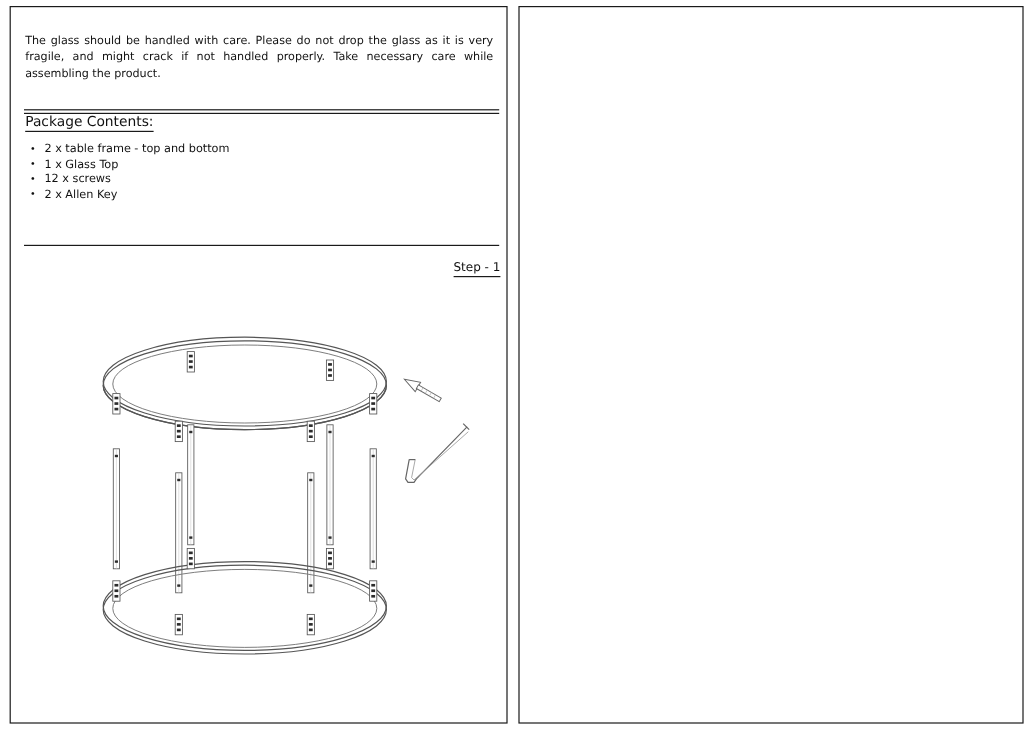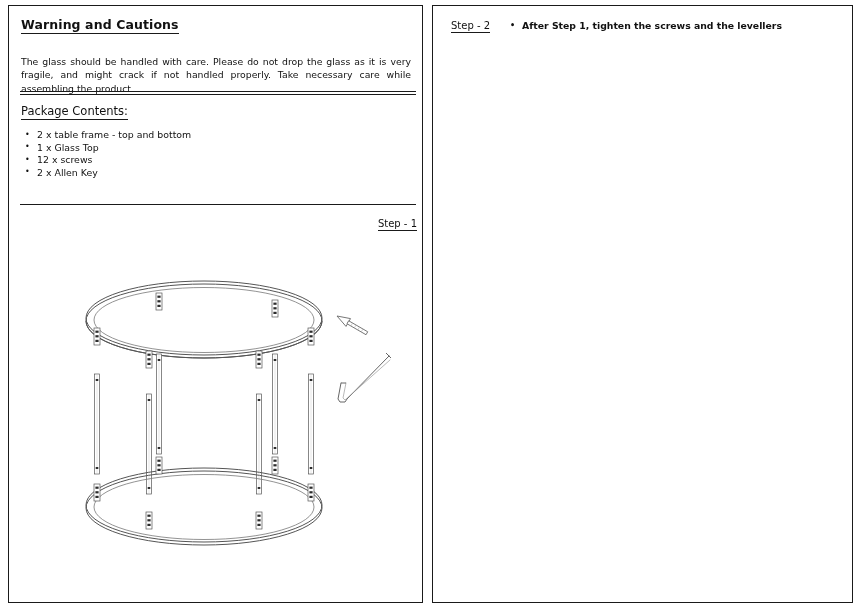--- a/index.html
+++ b/index.html
@@ -34,21 +34,21 @@
   p.warn-text{
     font-size:9.3px;line-height:13.4px;margin:14px 0 0 0;
     text-align:justify;
   }
   .rule-double{
     position:absolute;left:11px;top:85px;width:396px;
     border-top:1.6px solid #1a1a1a;
     border-bottom:1.6px solid #1a1a1a;
     height:2px;
   }
-  .pkg-block{position:absolute;left:12px;top:94px;width:390px;}
+  .pkg-block{position:absolute;left:12px;top:84px;width:390px;}
   h2.heading2{
     font-size:11.5px;font-weight:normal;margin:0 0 5px 0;
     display:inline-block;
     border-bottom:1.3px solid #1a1a1a;
     padding-bottom:1px;
   }
   ul.pkg-list{margin:4px 0 0 0;padding:0;list-style:none;}
   ul.pkg-list li{
     font-size:9.4px;line-height:12.6px;
     padding-left:16px;position:relative;
@@ -91,21 +91,20 @@
   svg{display:block;overflow:visible;}
 </style>
 </head>
 <body>
 
 <div class="page">
 
   <section class="panel" id="left-panel">
 
     <div class="warn-block">
-      <h1 class="heading">Warning and Cautions</h1>
       <p class="warn-text">The glass should be handled with care. Please do not drop the glass as it is very fragile, and might crack if not handled properly. Take necessary care while assembling the product.</p>
     </div>
 
     <div class="rule-double"></div>
 
     <div class="pkg-block">
       <h2 class="heading2">Package Contents:</h2>
       <ul class="pkg-list">
         <li>2 x table frame - top and bottom</li>
         <li>1 x Glass Top</li>
@@ -197,22 +196,16 @@
           <path d="M267,107 L264,122 L266,124 L311,84" fill="none" stroke="#999" stroke-width="0.7" stroke-linejoin="round" stroke-linecap="round"></path>
           <path d="M262,107 L267,107" fill="none" stroke="#666" stroke-width="1"></path>
           <path d="M307,77 L312,82" fill="none" stroke="#666" stroke-width="1"></path>
         </g>
       </svg>
     </div>
   </section>
 
   <section class="panel" id="right-panel">
 
-    <div class="step-row" id="step2-row">
-      <div class="step-label">Step - 2</div>
-      <div class="step-items">
-        <div class="sitem">After Step 1, tighten the screws and the levellers</div>
-      </div>
-    </div>
 
 
   </section>
 </div>
 
 </body></html>

